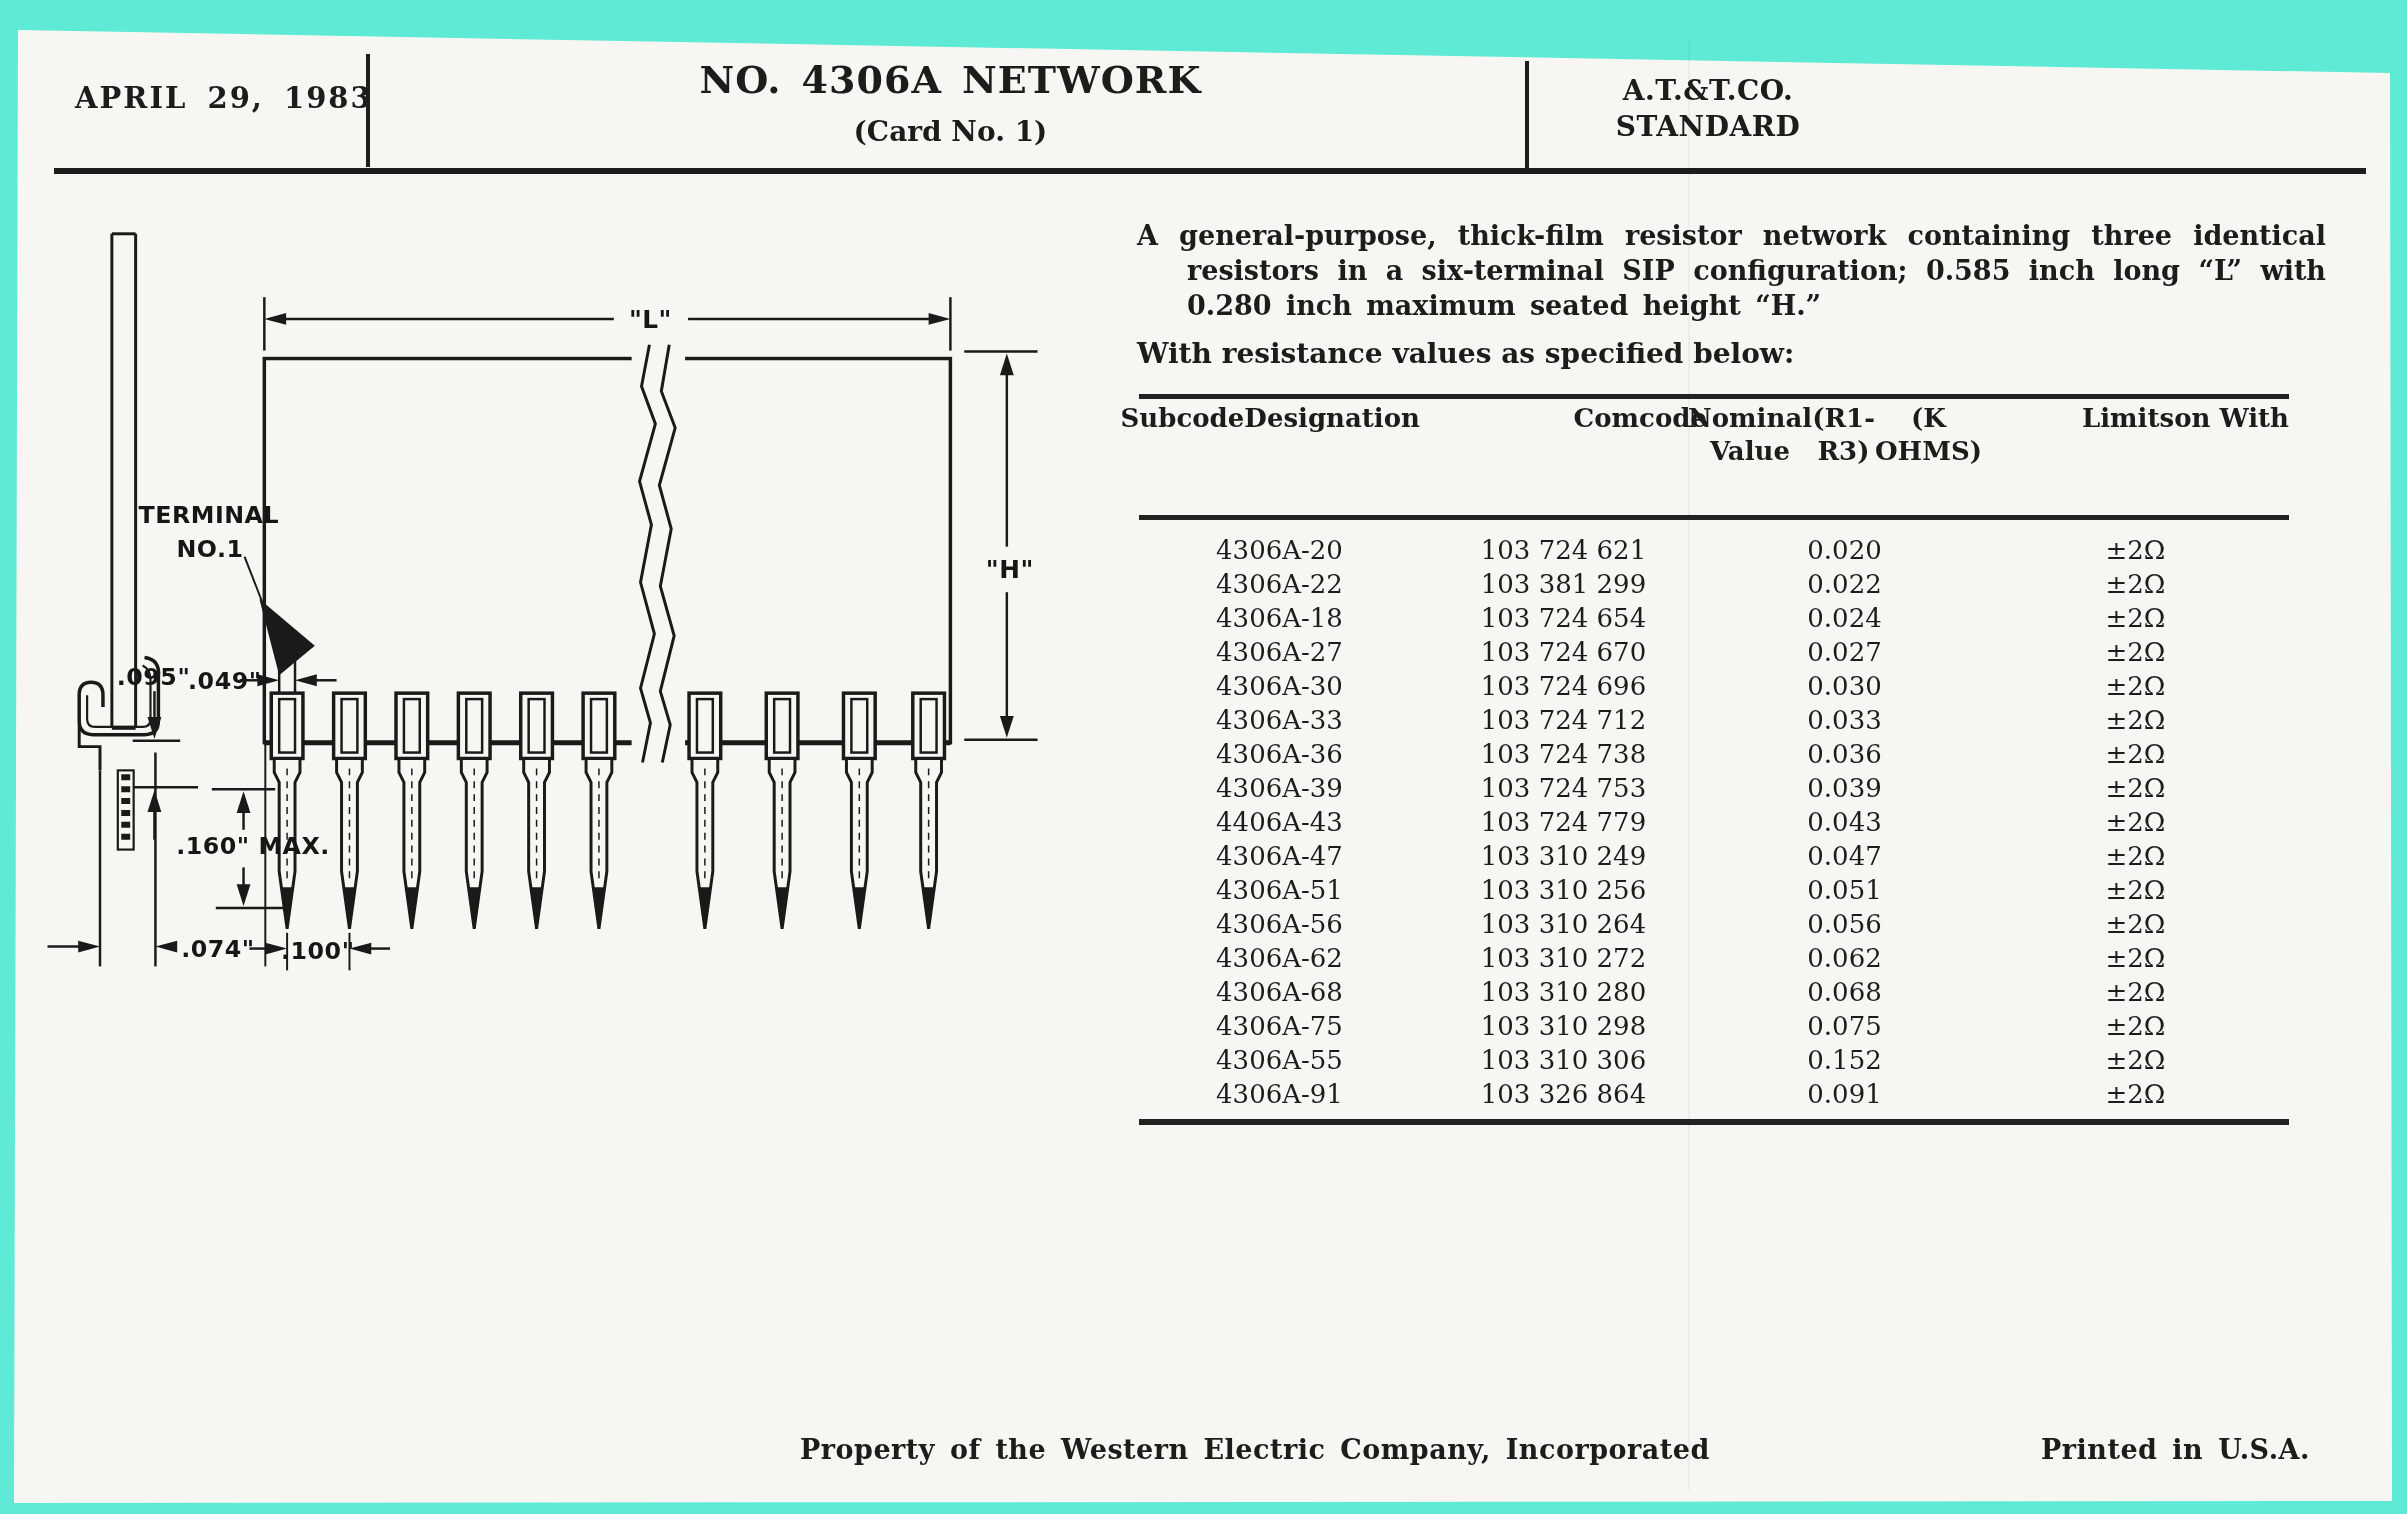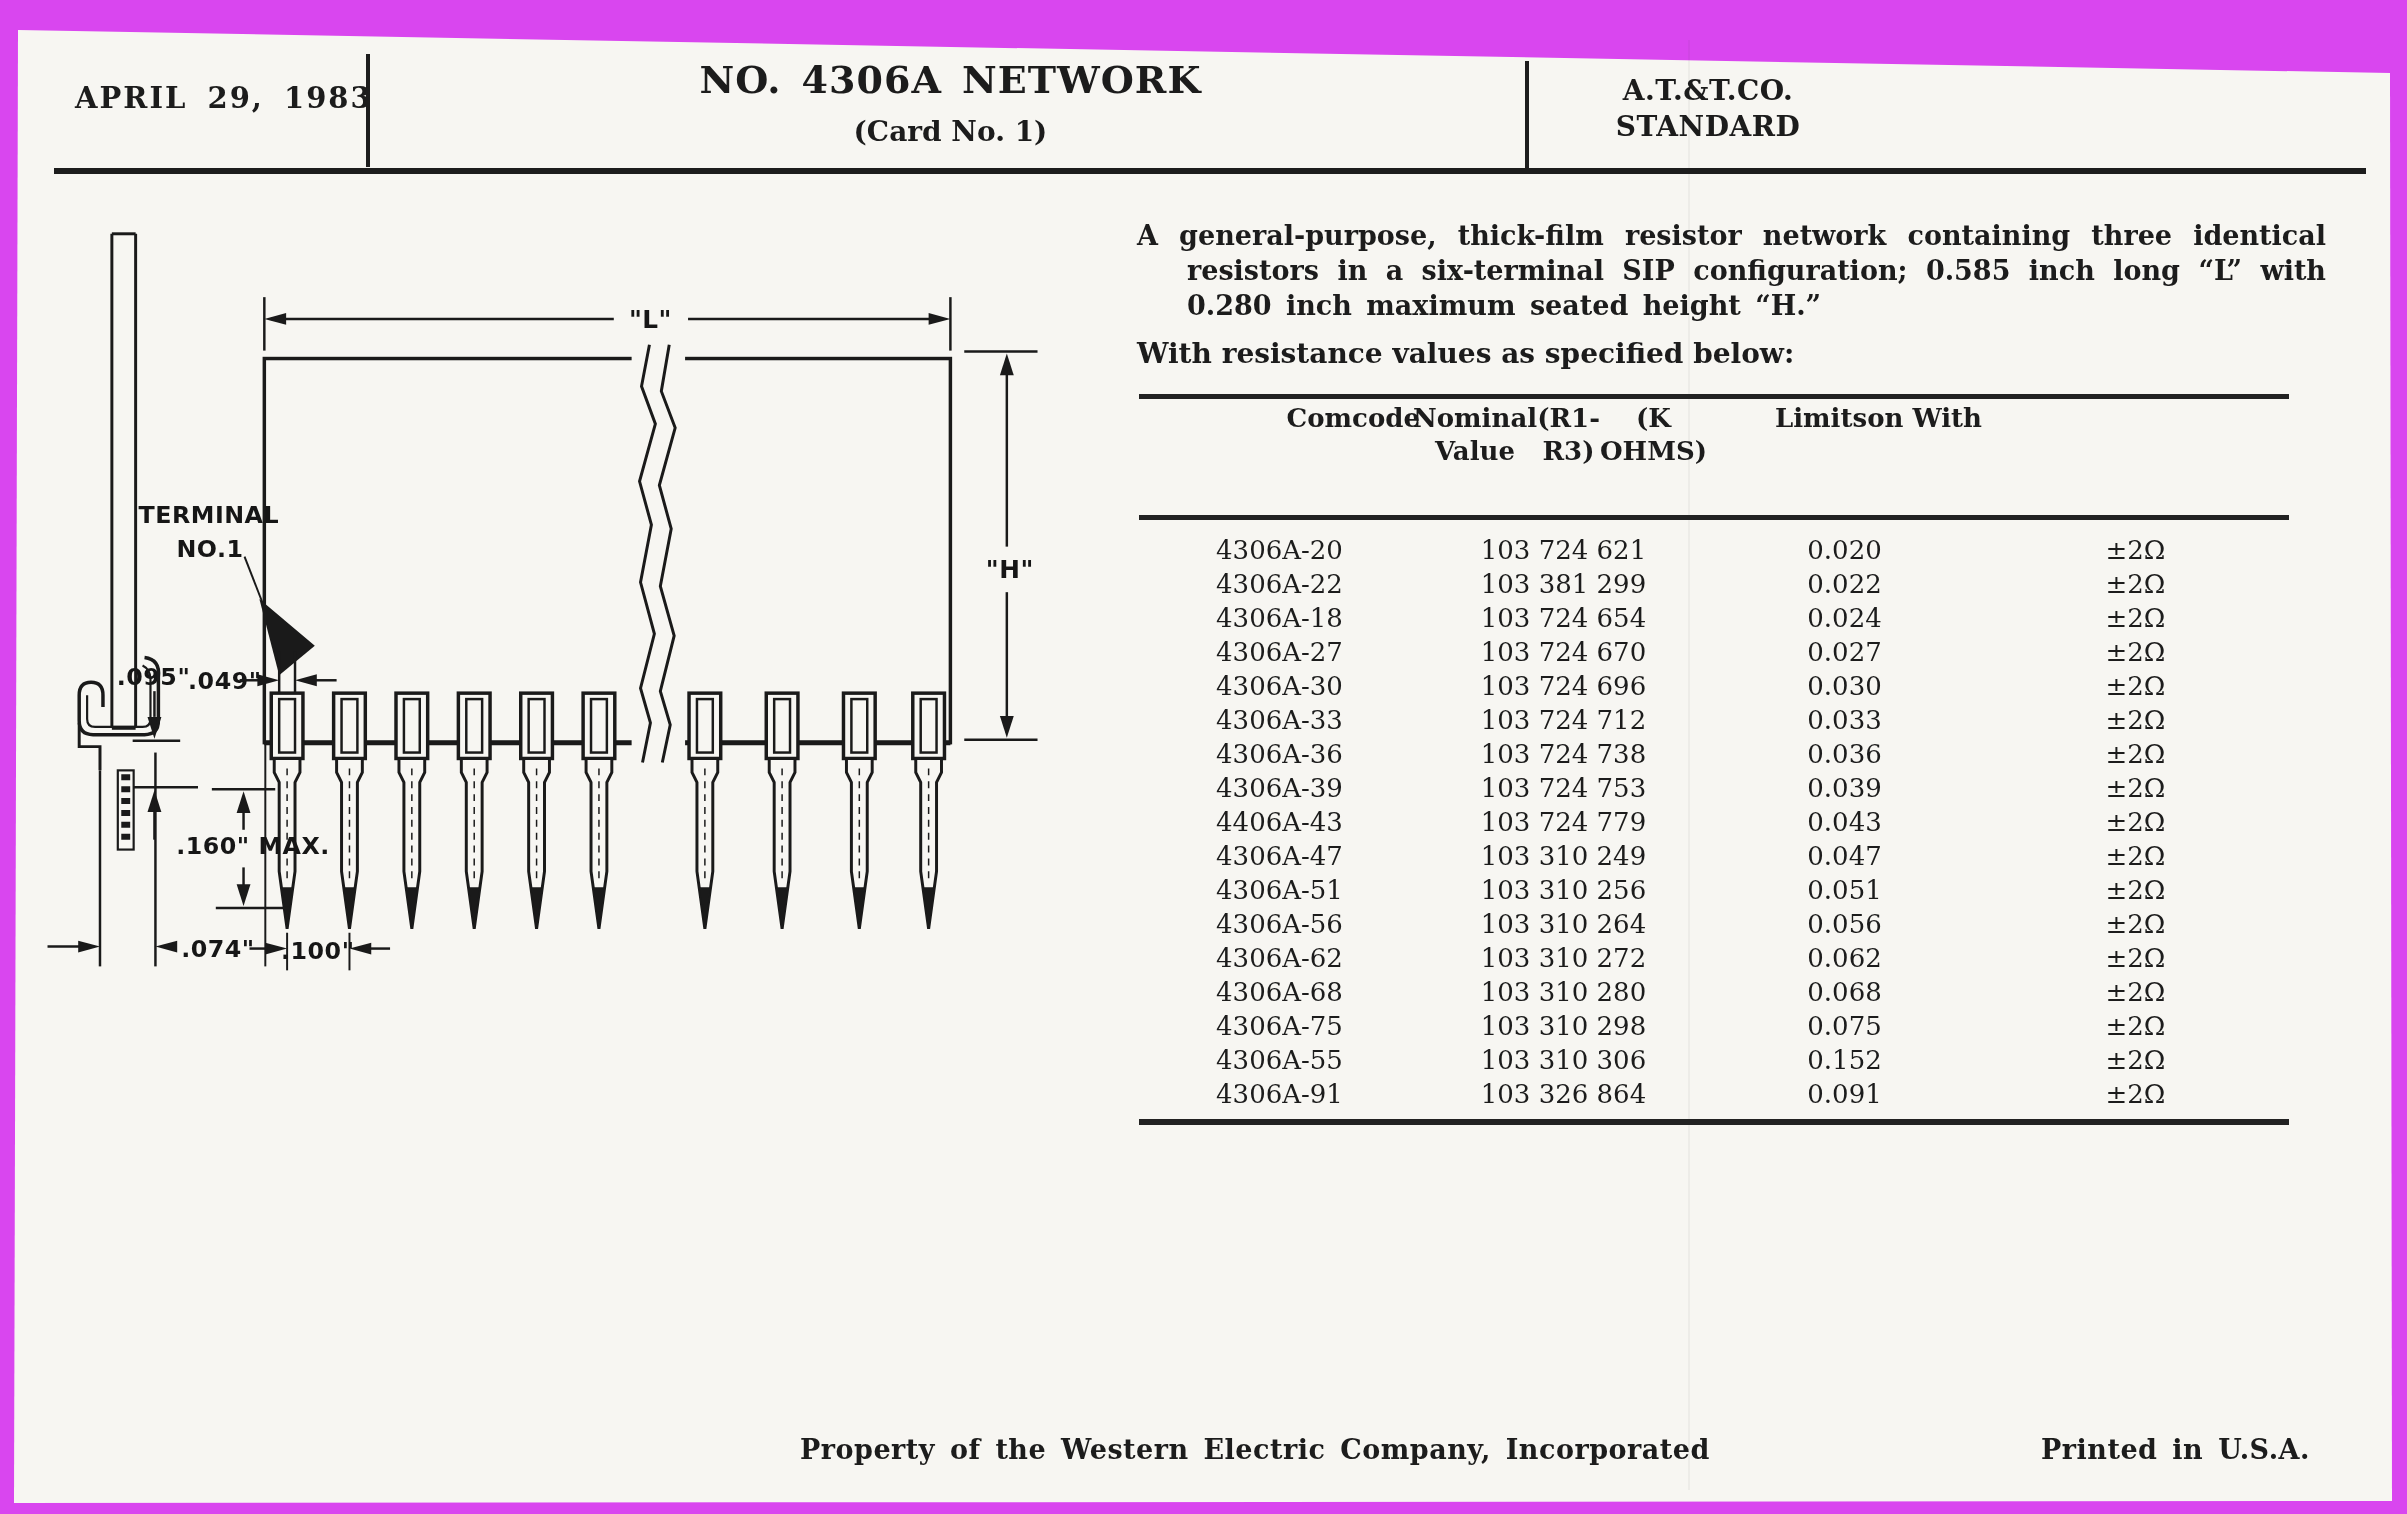--- a/index.html
+++ b/index.html
@@ -1,16 +1,16 @@
 <!DOCTYPE html>
 <html><head>
 <meta charset="utf-8">
 <style>
   html,body{margin:0;padding:0;background:#0d0d0d;}
-  .page{position:relative;width:2408px;height:1515px;background:#d946ef;overflow:hidden;
+  .page{position:relative;width:2408px;height:1515px;background:#5eead4;overflow:hidden;
         font-family:"DejaVu Serif", serif;color:#1c1c1c;}
   .card{position:absolute;left:0;top:0;width:2408px;height:1515px;background:#f7f6f2;
         clip-path:polygon(18px 30px, 2390px 73px, 2392px 1501px, 14px 1503px);}
   .crease{position:absolute;left:1688px;top:40px;width:2px;height:1450px;background:rgba(60,60,55,.05);}
   
   .date{position:absolute;left:75px;top:81px;font-size:29px;font-weight:bold;letter-spacing:2px;word-spacing:8px;}
   .titleblock{position:absolute;left:406px;top:57px;width:1089px;text-align:center;}
   .title{font-size:38px;font-weight:bold;letter-spacing:1px;word-spacing:6px;}
   .subtitle{font-size:28px;font-weight:bold;margin-top:13px;}
   .stdblock{position:absolute;left:1584px;top:73px;width:248px;text-align:center;
@@ -189,20 +189,24 @@
       <text class="dtxt sm" text-anchor="middle" x="321" y="779">.100"</text>
     </g>
   </svg>
 
   <div class="para">A general-purpose, thick-film resistor network containing three identical resistors in a six-terminal SIP configuration; 0.585 inch long “L” with 0.280 inch maximum seated height “H.”</div>
   <div class="note">With resistance values as specified below:</div>
 
   <div class="rule t"></div>
   <div class="thead">
     <div class="hc">
+      <span>Subcode</span>
+      <span>Designation</span>
+    </div>
+    <div class="hc">
       <span>Comcode</span>
     </div>
     <div class="hc">
       <span>Nominal Value</span>
       <span>(R1-R3)</span>
       <span>(K OHMS)</span>
     </div>
     <div class="hc">
       <span>Limits</span>
       <span>on With</span>

